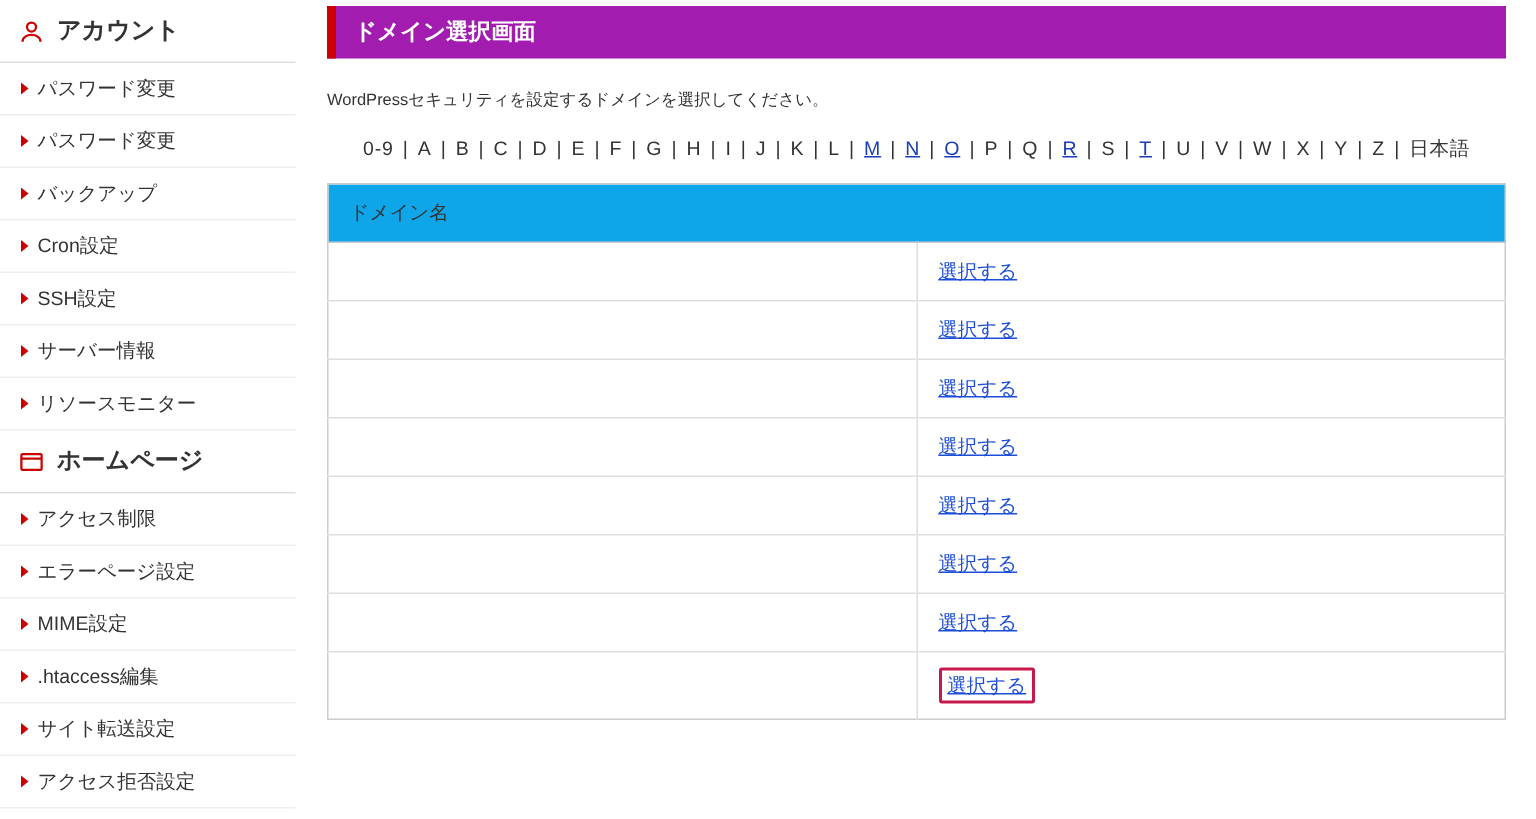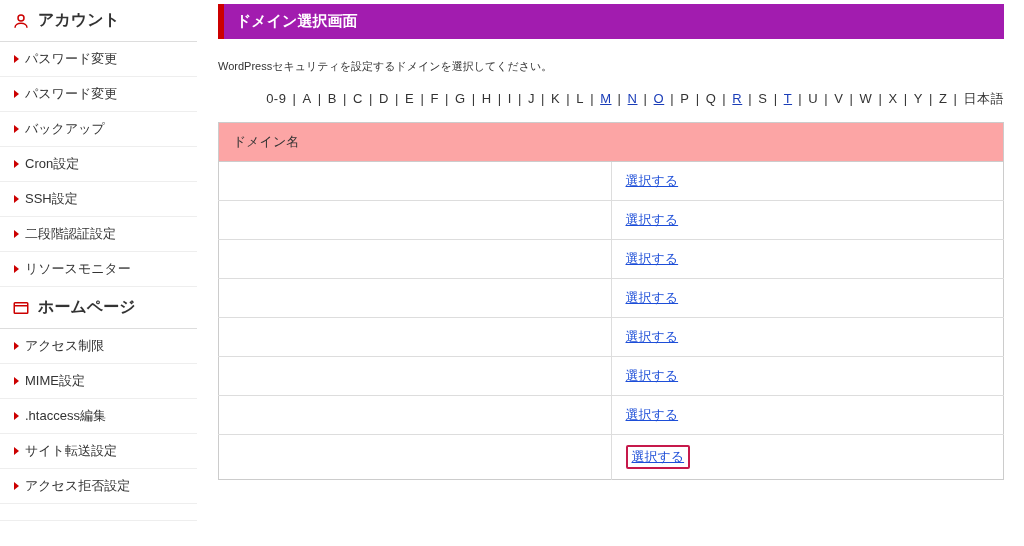--- a/index.html
+++ b/index.html
@@ -64,35 +64,35 @@
     padding: 8px 12px;
     font-size: 15px;
     font-weight: bold;
     margin-bottom: 20px;
   }
   .instruction {
     font-size: 11px;
     margin-bottom: 16px;
   }
   .alpha-index {
-    text-align: right;
+    text-align: center;
     font-size: 13px;
     margin-bottom: 14px;
     letter-spacing: 0.5px;
   }
   .alpha-index a { color: #1a3db8; text-decoration: underline; cursor: pointer; }
   .alpha-index span { color: #333; }
   .sep { padding: 0 2px; color: #555; }
   table.domain-table {
     width: 100%;
     border-collapse: collapse;
     border: 1px solid #ccc;
   }
   .domain-table th {
-    background: #fca5a5;
+    background: #0ea5e9;
     text-align: left;
     padding: 10px 14px;
     font-weight: normal;
     font-size: 13px;
     border-bottom: 1px solid #ccc;
   }
   .domain-table td {
     padding: 10px 14px;
     border-top: 1px solid #ddd;
     vertical-align: middle;
@@ -147,40 +147,44 @@
         <li class="side-item">
           <span class="chev"></span>
           <span>Cron設定</span>
         </li>
         <li class="side-item">
           <span class="chev"></span>
           <span>SSH設定</span>
         </li>
         <li class="side-item">
           <span class="chev"></span>
-          <span>二段階認証設定</span>
+          <span>サーバー情報</span>
         </li>
         <li class="side-item">
           <span class="chev"></span>
           <span>リソースモニター</span>
         </li>
       </ul>
       <div class="side-section-header">
         <span class="side-icon">
           <svg viewBox="0 0 24 24" width="18" height="18" fill="none" stroke="#c00" stroke-width="2">
             <rect x="3" y="5" width="18" height="14" rx="1"></rect>
             <line x1="3" y1="9" x2="21" y2="9"></line>
           </svg>
         </span>
         <span>ホームページ</span>
       </div>
       <ul class="side-list">
         <li class="side-item">
           <span class="chev"></span>
           <span>アクセス制限</span>
+        </li>
+        <li class="side-item">
+          <span class="chev"></span>
+          <span>エラーページ設定</span>
         </li>
         <li class="side-item">
           <span class="chev"></span>
           <span>MIME設定</span>
         </li>
         <li class="side-item">
           <span class="chev"></span>
           <span>.htaccess編集</span>
         </li>
         <li class="side-item">

